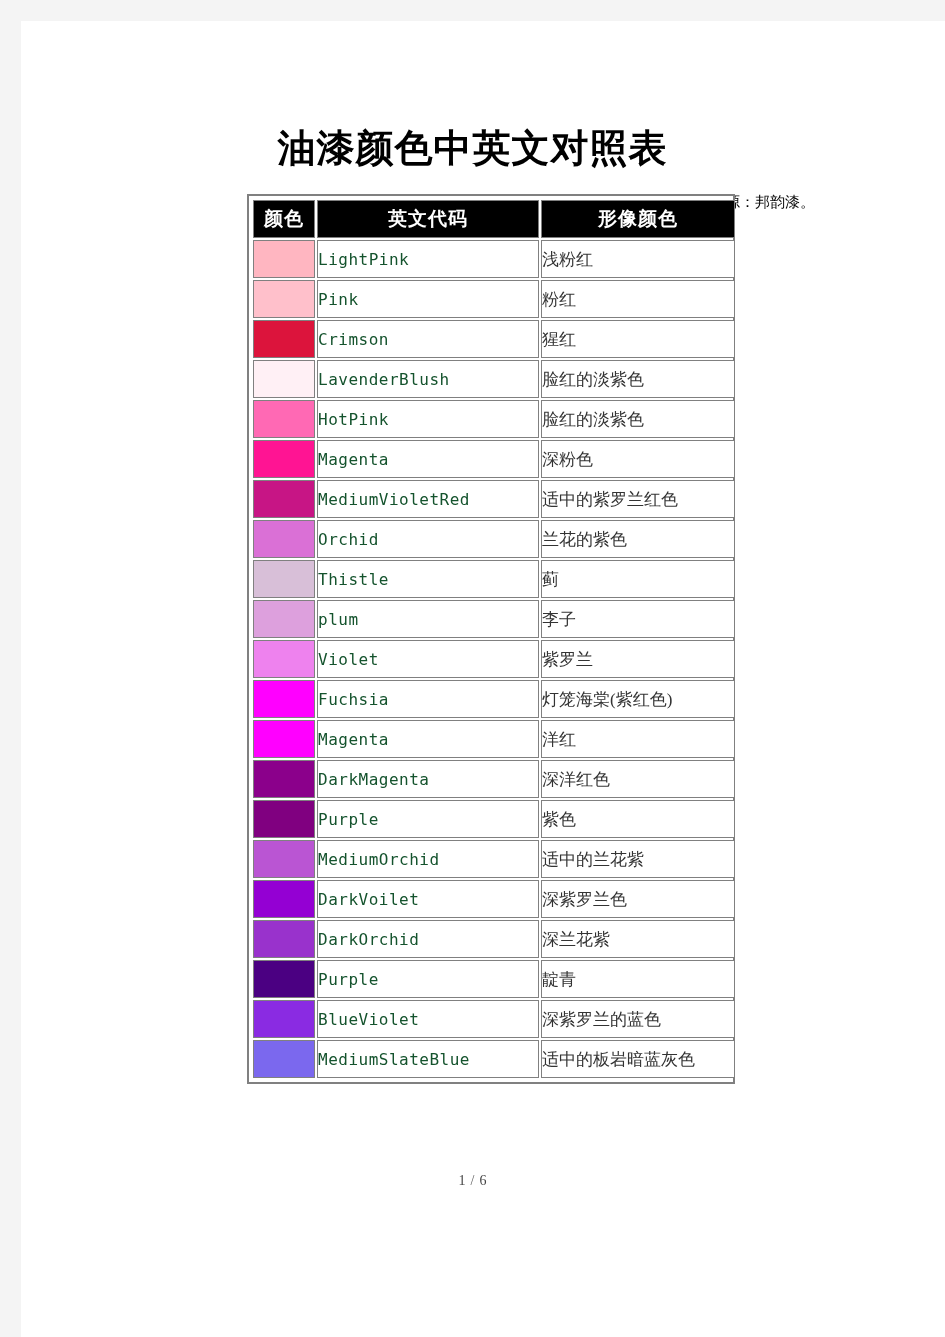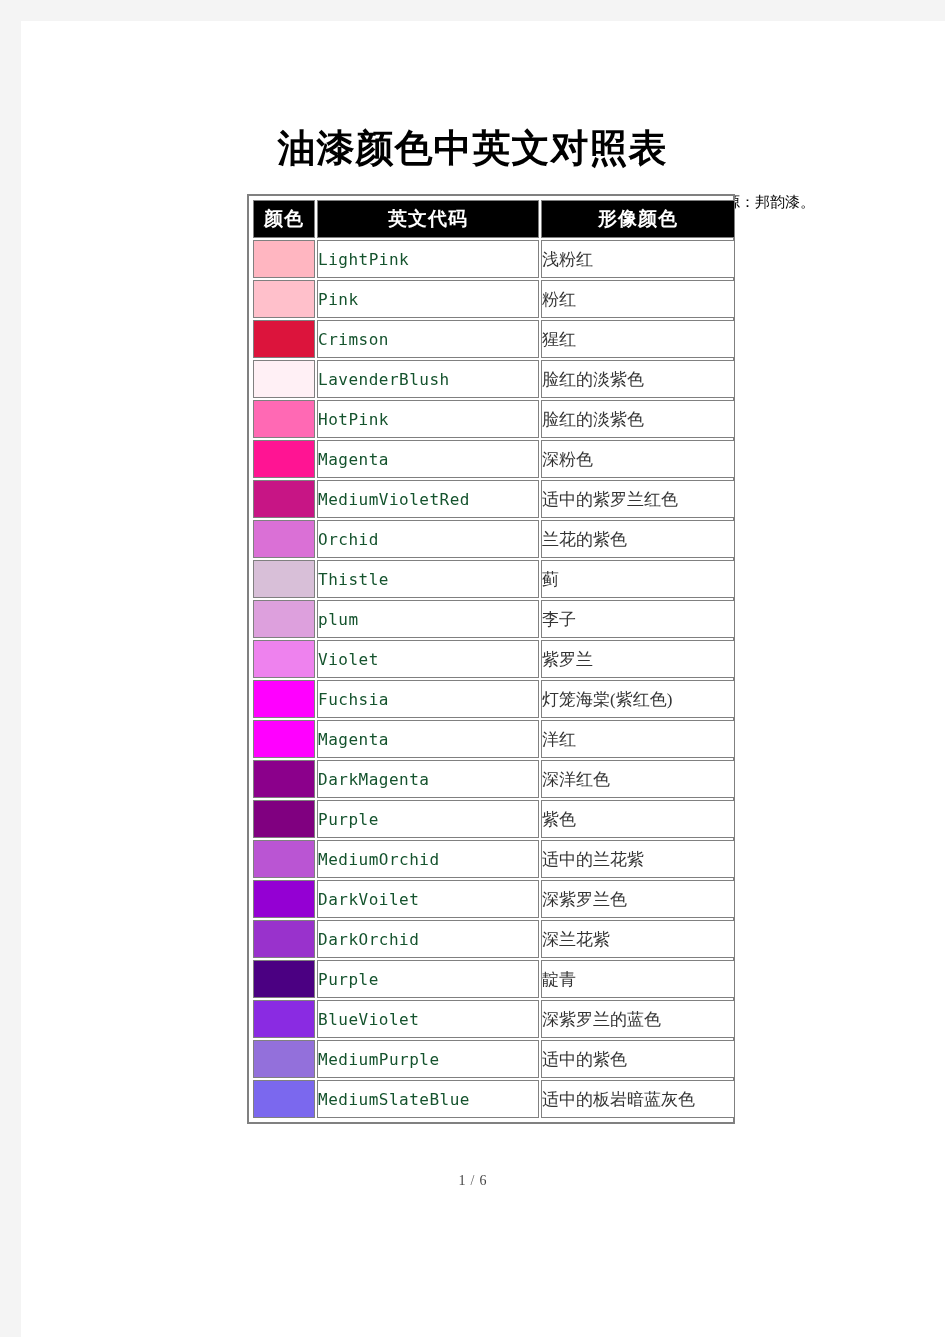--- a/index.html
+++ b/index.html
@@ -282,27 +282,20 @@
           </tr>
           <tr>
             <td class="swatch-cell">
               <span class="swatch" style="background: rgb(138, 43, 226);"></span>
             </td>
             <td class="code-cell">BlueViolet</td>
             <td class="cn-cell">深紫罗兰的蓝色</td>
           </tr>
           <tr>
             <td class="swatch-cell">
-              <span class="swatch" style="background: rgb(147, 112, 219);"></span>
-            </td>
-            <td class="code-cell">MediumPurple</td>
-            <td class="cn-cell">适中的紫色</td>
-          </tr>
-          <tr>
-            <td class="swatch-cell">
               <span class="swatch" style="background: rgb(123, 104, 238);"></span>
             </td>
             <td class="code-cell">MediumSlateBlue</td>
             <td class="cn-cell">适中的板岩暗蓝灰色</td>
           </tr>
         </tbody>
     </table>
   </div>
 
   <div class="page-footer">

